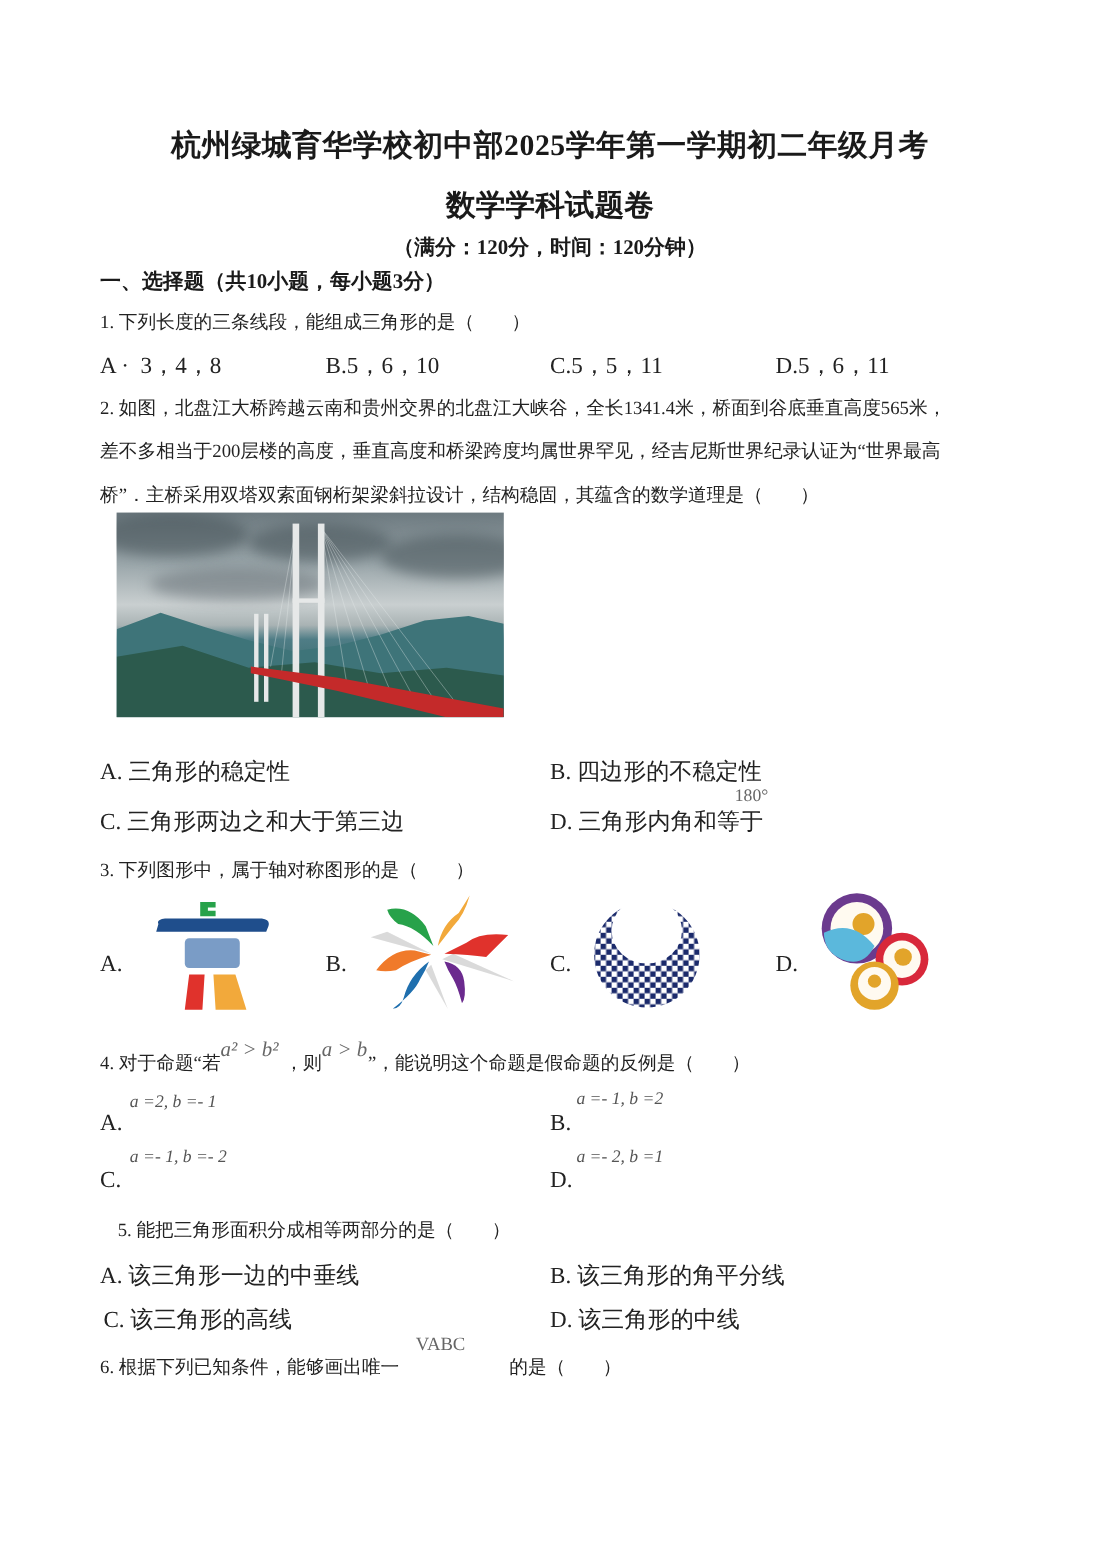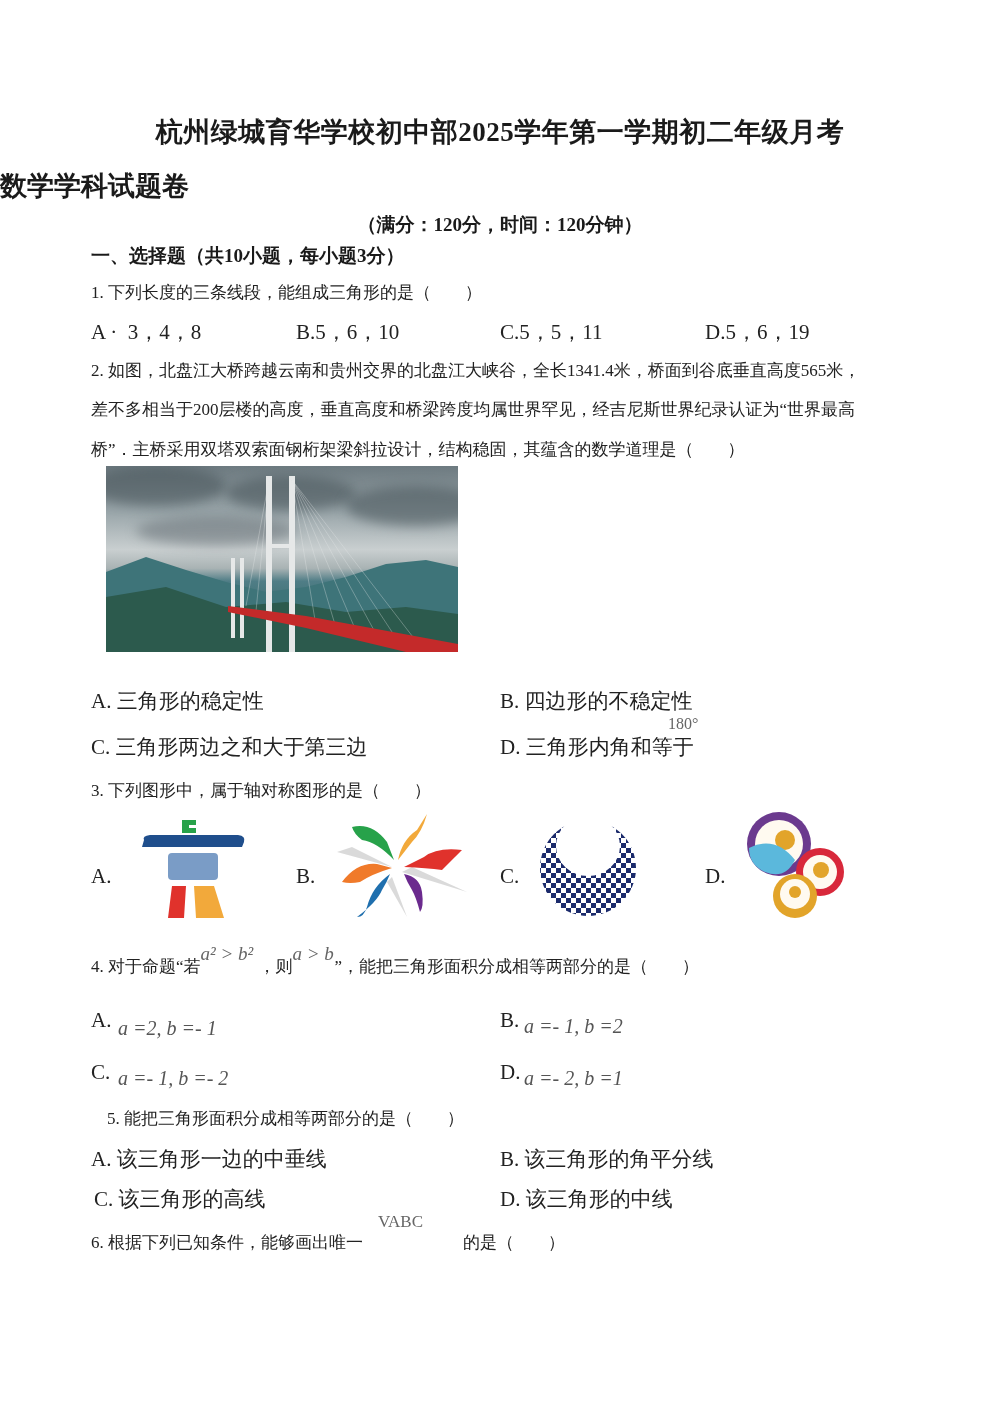--- a/index.html
+++ b/index.html
@@ -3,26 +3,26 @@
 <meta charset="utf-8">
 <style>
   html, body { margin: 0; padding: 0; background: #ffffff; }
   body {
     width: 1000px; height: 1414px; position: relative; overflow: hidden;
     font-family: "Liberation Serif", "DejaVu Serif", serif;
     color: #1a1a1a;
   }
   .abs { position: absolute; white-space: nowrap; }
   .title1 { left: 0; width: 1000px; text-align: center; top: 114px; font-size: 27px; font-weight: bold; letter-spacing: 0.5px; }
-  .title2 { left: 0; width: 1000px; text-align: left; top: 168px; font-size: 27px; font-weight: bold; }
+  .title2 { left: 0; width: 1000px; text-align: center; top: 168px; font-size: 27px; font-weight: bold; }
   .subtitle { left: 0; width: 1000px; text-align: center; top: 212px; font-size: 19px; font-weight: bold; }
   .section { left: 91px; top: 243px; font-size: 19px; font-weight: bold; }
   .q { font-size: 17px; color: #222; }
   .opt { font-size: 21px; color: #222; }
-  .math { font-family: "Liberation Serif", serif; font-style: italic; color: #555; font-size: 20px; margin-top: 24px; }
+  .math { font-family: "Liberation Serif", serif; font-style: italic; color: #555; font-size: 16px; }
   .math-up { font-family: "Liberation Serif", serif; color: #666; font-size: 16px; }
   .small-math { font-size: 19px; color: #666; font-style: italic; }
 
   
   .photo {
     left: 106px; top: 466px; width: 352px; height: 186px; overflow: hidden;
     background: linear-gradient(#6d7a80 0%, #9aa6aa 25%, #c9cfd0 45%, #a9b3b4 55%, #4f7d86 62%, #3a6b6d 80%, #2f5a55 100%);
   }
   .cloud { position: absolute; border-radius: 50%; background: rgba(70,82,88,0.55); filter: blur(6px); }
   .mountain { position: absolute; bottom: 0; }
@@ -43,21 +43,21 @@
 <div class="abs opt" style="left:91px; top:318px;">
   <span>A ·</span>&nbsp;&nbsp;<span>3，4，8</span>
 </div>
 <div class="abs opt" style="left:296px; top:318px;">
   <span>B.</span><span>5，6，10</span>
 </div>
 <div class="abs opt" style="left:500px; top:318px;">
   <span>C.</span><span>5，5，11</span>
 </div>
 <div class="abs opt" style="left:705px; top:318px;">
-  <span>D.</span><span>5，6，19</span>
+  <span>D.</span><span>5，6，11</span>
 </div>
 
 <div class="abs q" style="left:91px; top:359px;">
   <span>2.</span>
   <span>如图，北盘江大桥跨越云南和贵州交界的北盘江大峡谷，全长1341.4米，桥面到谷底垂直高度565米，</span>
 </div>
 <div class="abs q" style="left:91px; top:398px;">
   <span>差不多相当于200层楼的高度，垂直高度和桥梁跨度均属世界罕见，经吉尼斯世界纪录认证为“世界最高</span>
 </div>
 <div class="abs q" style="left:91px; top:438px;">
@@ -161,21 +161,21 @@
   <circle cx="75" cy="62" r="24" fill="#d8283a"></circle>
   <circle cx="75" cy="62" r="17" fill="#fffaf0"></circle>
   <circle cx="76" cy="60" r="8" fill="#e2a42a"></circle>
   <circle cx="50" cy="86" r="22" fill="#e2a42a"></circle>
   <circle cx="50" cy="84" r="15" fill="#fffaf0"></circle>
   <circle cx="50" cy="82" r="6" fill="#e2a42a"></circle>
 </svg>
 
 <div class="abs q" style="left:91px; top:955px;">
   <span>4.</span>
-  <span>对于命题“若</span><span class="small-math" style="position:relative; top:-12px; display:inline-block; width:58px;">a² &gt; b²</span><span>，则</span><span class="small-math" style="position:relative; top:-12px; display:inline-block; width:42px;">a &gt; b</span><span>”，能把三角形面积分成相等两部分的是（　　）</span>
+  <span>对于命题“若</span><span class="small-math" style="position:relative; top:-12px; display:inline-block; width:58px;">a² &gt; b²</span><span>，则</span><span class="small-math" style="position:relative; top:-12px; display:inline-block; width:42px;">a &gt; b</span><span>”，能说明这个命题是假命题的反例是（　　）</span>
 </div>
 
 <div class="abs opt" style="left:91px; top:1008px;">A.</div>
 <div class="abs math" style="left:118px; top:993px;">a =2, b =- 1</div>
 <div class="abs opt" style="left:500px; top:1008px;">B.</div>
 <div class="abs math" style="left:524px; top:991px;">a =- 1, b =2</div>
 <div class="abs opt" style="left:91px; top:1060px;">C.</div>
 <div class="abs math" style="left:118px; top:1043px;">a =- 1, b =- 2</div>
 <div class="abs opt" style="left:500px; top:1060px;">D.</div>
 <div class="abs math" style="left:524px; top:1043px;">a =- 2, b =1</div>

